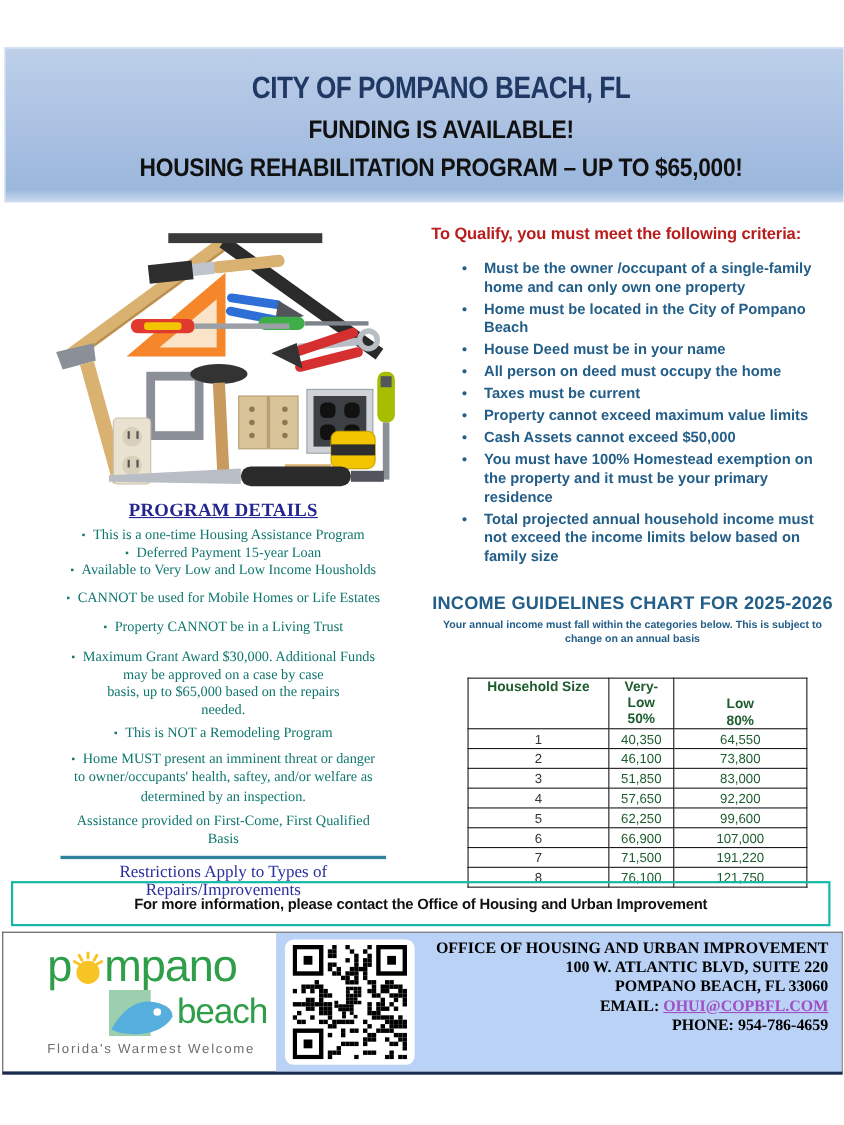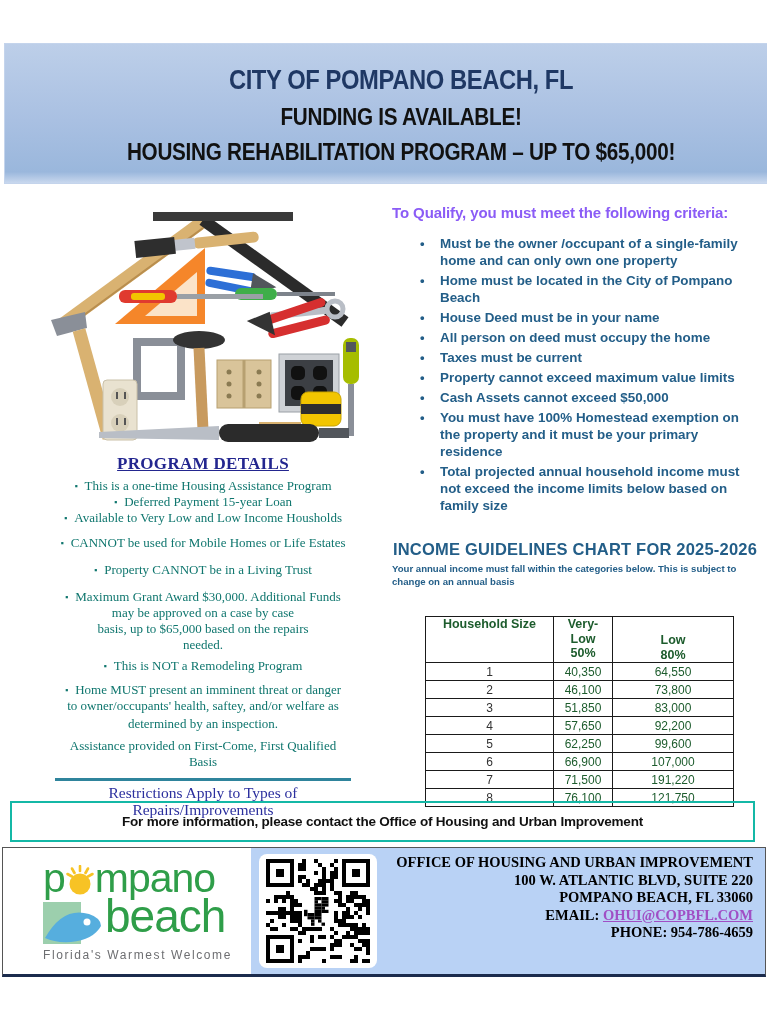--- a/index.html
+++ b/index.html
@@ -27,30 +27,30 @@
            font-size:17px;font-weight:700;color:#23268f;text-decoration:underline;
            letter-spacing:.3px;}
   .pd-lines{margin-top:4px;font-family:"Liberation Serif",serif;font-size:13px;
             line-height:16px;color:#0f766e;text-align:center;}
   .pd-line .sq{font-size:9px;vertical-align:1px;margin-right:7px;}
   .divider{height:3px;background:#2f849c;width:296px;margin:8px auto 3px auto;}
   .restrictions{text-align:center;font-family:"Liberation Serif",serif;font-size:15.5px;
                 color:#2b2f9e;line-height:17px;}
 
   
-  .q-head{font-size:15px;font-weight:700;color:#8b5cf6;letter-spacing:-.1px;}
+  .q-head{font-size:15px;font-weight:700;color:#b91c1c;letter-spacing:-.1px;}
   .q-list{margin-top:14px;}
   .q-item{position:relative;padding-left:48px;margin-bottom:3px;font-size:13.4px;
           font-weight:700;color:#235e88;line-height:17px;}
   .q-item .dot{position:absolute;left:28px;top:0;font-size:13px;}
 
   
   .inc-title{margin-top:26px;text-align:center;font-size:16.5px;font-weight:700;
              color:#235e88;letter-spacing:.2px;}
-  .inc-sub{margin-top:3px;text-align:left;font-size:9.6px;font-weight:700;
+  .inc-sub{margin-top:3px;text-align:center;font-size:9.6px;font-weight:700;
            color:#235e88;line-height:13px;}
   table.inc{border-collapse:collapse;margin:28px 0 0 33px;background:#fff;}
   table.inc td,table.inc th{border:1px solid #1a1a1a;padding:0;text-align:center;
            font-family:"Liberation Sans",sans-serif;}
   th.h1{width:127px;vertical-align:top;font-size:12.5px;color:#1d5c2d;padding-top:2px;}
   th.h2{width:58px;vertical-align:top;font-size:12.5px;color:#1d5c2d;line-height:14.5px;padding-top:2px;}
   th.h3{width:120px;vertical-align:bottom;font-size:12.5px;color:#1d5c2d;line-height:14.5px;padding-bottom:1px;}
   td.c-size{height:17px;font-size:12px;color:#333;}
   td.c-val{height:17px;font-size:12px;color:#1d5c2d;}
 
@@ -59,21 +59,21 @@
             border:2px solid #14b8a6;display:flex;align-items:center;justify-content:center;}
   .info-box span{font-size:13.5px;font-weight:700;color:#111;letter-spacing:-.2px;}
 
   
   .footer{position:absolute;left:2px;top:847px;width:762px;height:126px;
           border:1px solid #555;border-bottom:3px solid #1b2b4d;background:#fff;}
   .footer-blue{position:absolute;left:248px;top:0;right:0;bottom:0;background:#b9d2f5;}
   .logo{position:absolute;left:40px;top:10px;width:200px;}
   .logo-line1{font-size:41px;color:#2f9e49;letter-spacing:-1px;line-height:40px;}
   .logo-line1 svg{vertical-align:-3px;}
-  .logo-line2{font-size:46px;color:#2f9e49;letter-spacing:-1px;line-height:40px;margin-top:-2px;}
+  .logo-line2{font-size:32px;color:#2f9e49;letter-spacing:-1px;line-height:40px;margin-top:-2px;text-align:right;}
   .logo-line2 svg{vertical-align:-12px;margin-right:2px;}
   .logo-tag{margin-top:4px;font-size:12px;color:#6d6e71;letter-spacing:1.6px;}
   .qr-box{position:absolute;left:256px;top:6px;width:118px;height:114px;background:#fff;
           border-radius:8px;display:flex;align-items:center;justify-content:center;}
   .contact{position:absolute;right:12px;top:6px;width:370px;text-align:right;
            font-family:"Liberation Serif",serif;font-weight:700;font-size:14.5px;
            line-height:17.5px;color:#000;}
   .contact a{color:#a04fc5;text-decoration:underline;font-weight:700;}
 </style>
 </head>

